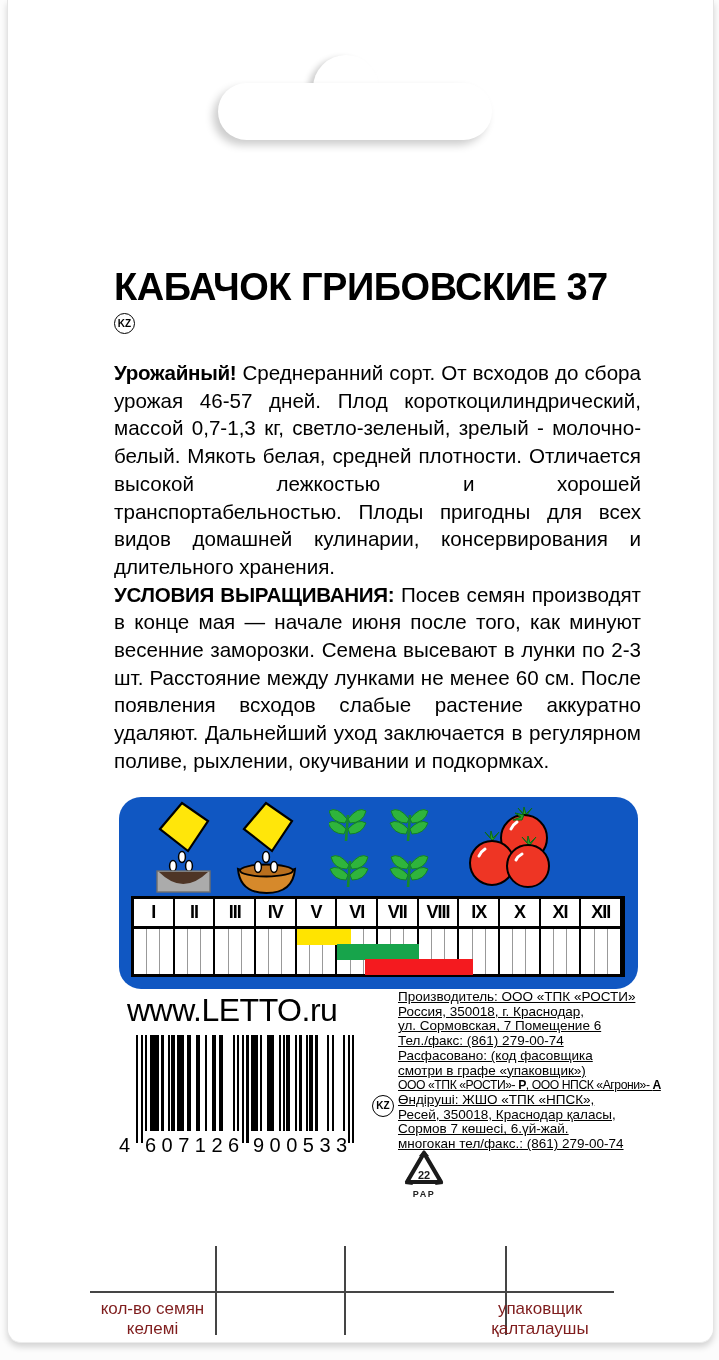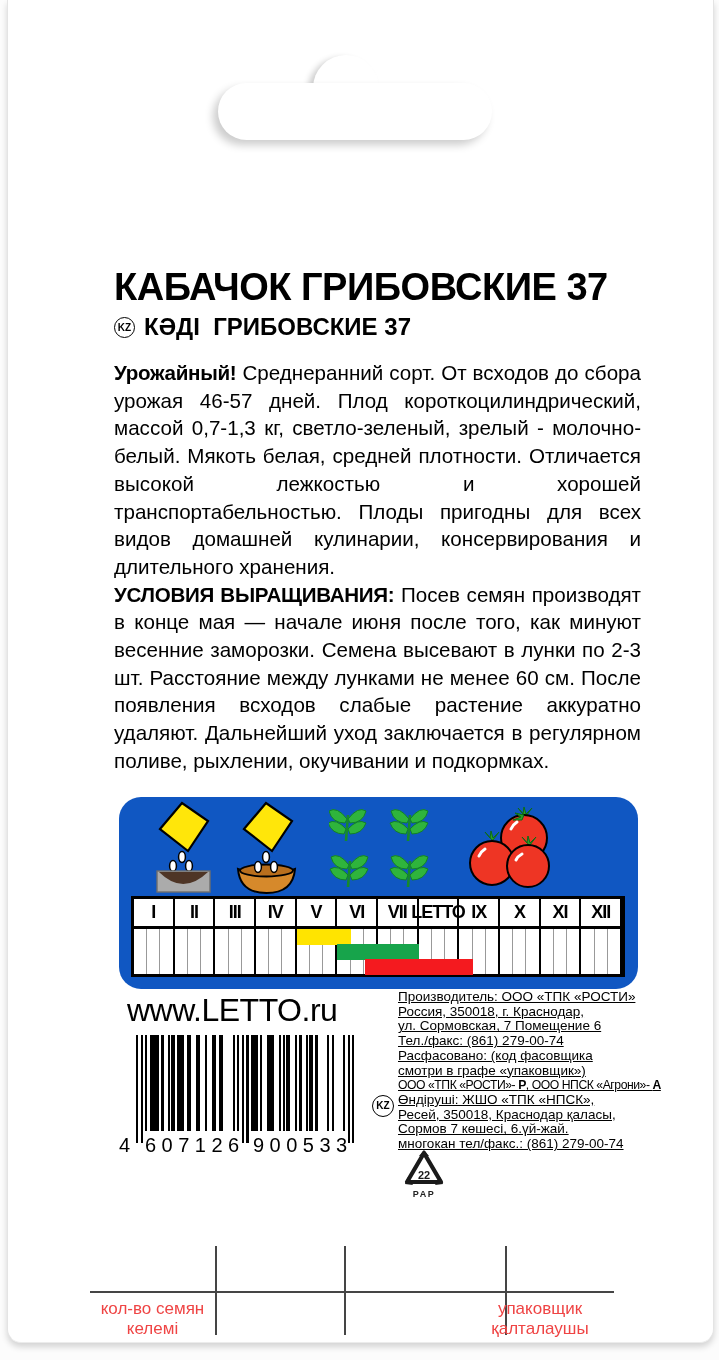--- a/index.html
+++ b/index.html
@@ -69,40 +69,39 @@
   .p-kz{position:absolute;left:-26px;top:2px;width:22px;height:22px;border:1.6px solid #000;
     border-radius:50%;display:flex;align-items:center;justify-content:center;
     font-size:10px;font-weight:bold;box-sizing:border-box;background:#fff;}
   
   .recycle{position:absolute;left:392px;top:1149px;width:48px;text-align:center;}
   .recycle .pap{font-size:9px;font-weight:bold;letter-spacing:1.5px;margin-top:-2px;color:#222;}
   
   .footer-rule{position:absolute;left:82px;top:1291px;width:524px;height:1.6px;background:#454545;}
   .fdiv{position:absolute;top:1246px;width:1.6px;height:89px;background:#454545;}
   #fdiv1{left:207px;} #fdiv2{left:336px;} #fdiv3{left:497px;}
-  .fcol{position:absolute;top:1299px;text-align:center;font-size:17px;line-height:19.5px;color:#ef4444;}
+  .fcol{position:absolute;top:1299px;text-align:center;font-size:17px;line-height:19.5px;color:#7f1d1d;}
   #fcol1{left:82px;width:125px;}
   #fcol2{left:207px;width:129px;}
   #fcol3{left:336px;width:161px;}
   #fcol4{left:474px;width:116px;}
   .fcol span{display:block;}
 </style>
 </head>
 <body>
 
 <div class="packet">
 
   <div class="tab-bump"></div>
   <div class="tab-pill"></div>
 
   <div class="title">КАБАЧОК ГРИБОВСКИЕ 37</div>
 
   <div class="subtitle-row">
     <span class="kz-badge">KZ</span>
-    <span class="subtitle">КӘДІ  ГРИБОВСКИЕ 37</span>
   </div>
 
   <div class="text-block">
     <p><b>Урожайный!</b><span> Среднеранний сорт. От всходов до сбора урожая 46-57 дней. Плод короткоцилиндрический, массой 0,7-1,3 кг, светло-зеленый, зрелый - молочно-белый. Мякоть белая, средней плотности. Отличается высокой лежкостью и хорошей транспортабельностью. Плоды пригодны для всех видов домашней кулинарии, консервирования и длительного хранения.</span></p>
     <p><b>УСЛОВИЯ ВЫРАЩИВАНИЯ:</b><span> Посев семян производят в конце мая — начале июня после того, как минуют весенние заморозки. Семена высевают в лунки по 2-3 шт. Расстояние между лунками не менее 60 см. После появления всходов слабые растение аккуратно удаляют. Дальнейший уход заключается в регулярном поливе, рыхлении, окучивании и подкормках.</span></p>
   </div>
 
   <div class="panel" id="panel" style="background: rgb(16, 87, 194);">
 
     <svg class="icon" id="icon-sow-ground" width="64" height="94" viewBox="0 0 64 94">
@@ -200,21 +199,21 @@
         </div>
         <div class="mcol">
           <div class="mhead">VII</div>
           <div class="mbody">
             <div class="sub"></div>
             <div class="sub"></div>
             <div class="sub"></div>
           </div>
         </div>
         <div class="mcol">
-          <div class="mhead">LETTO</div>
+          <div class="mhead">VIII</div>
           <div class="mbody">
             <div class="sub"></div>
             <div class="sub"></div>
             <div class="sub"></div>
           </div>
         </div>
         <div class="mcol">
           <div class="mhead">IX</div>
           <div class="mbody">
             <div class="sub"></div>

